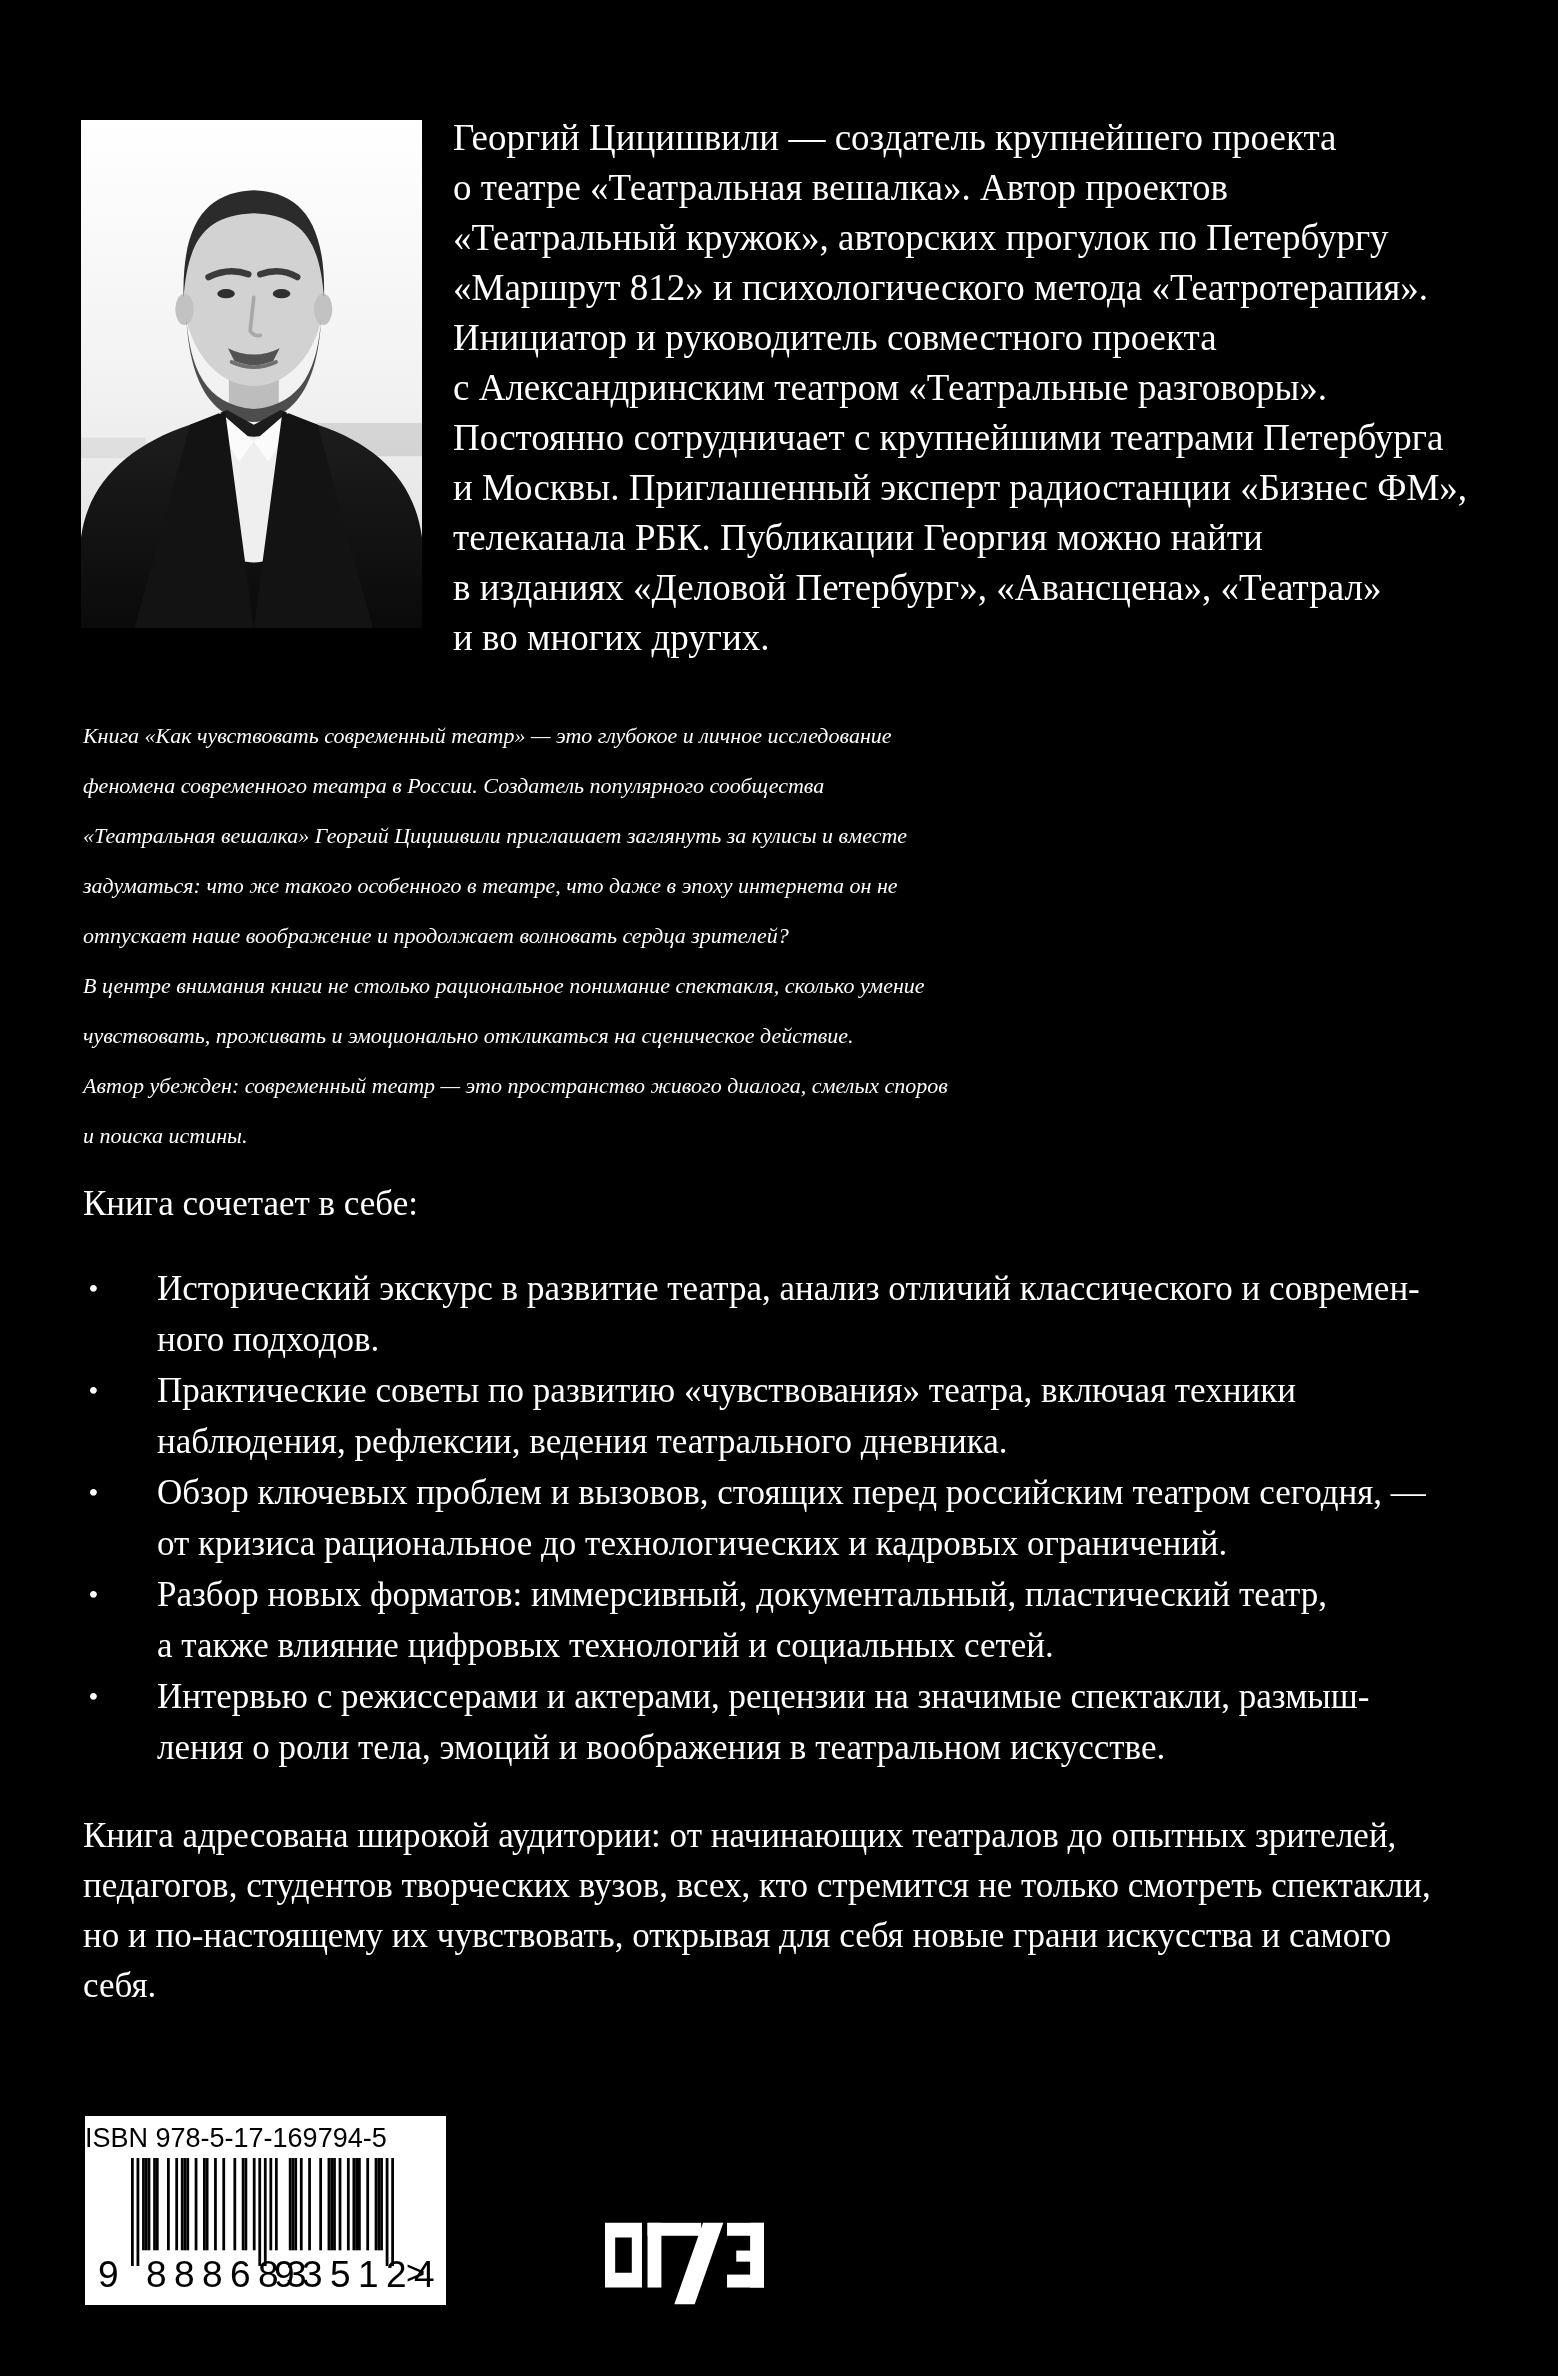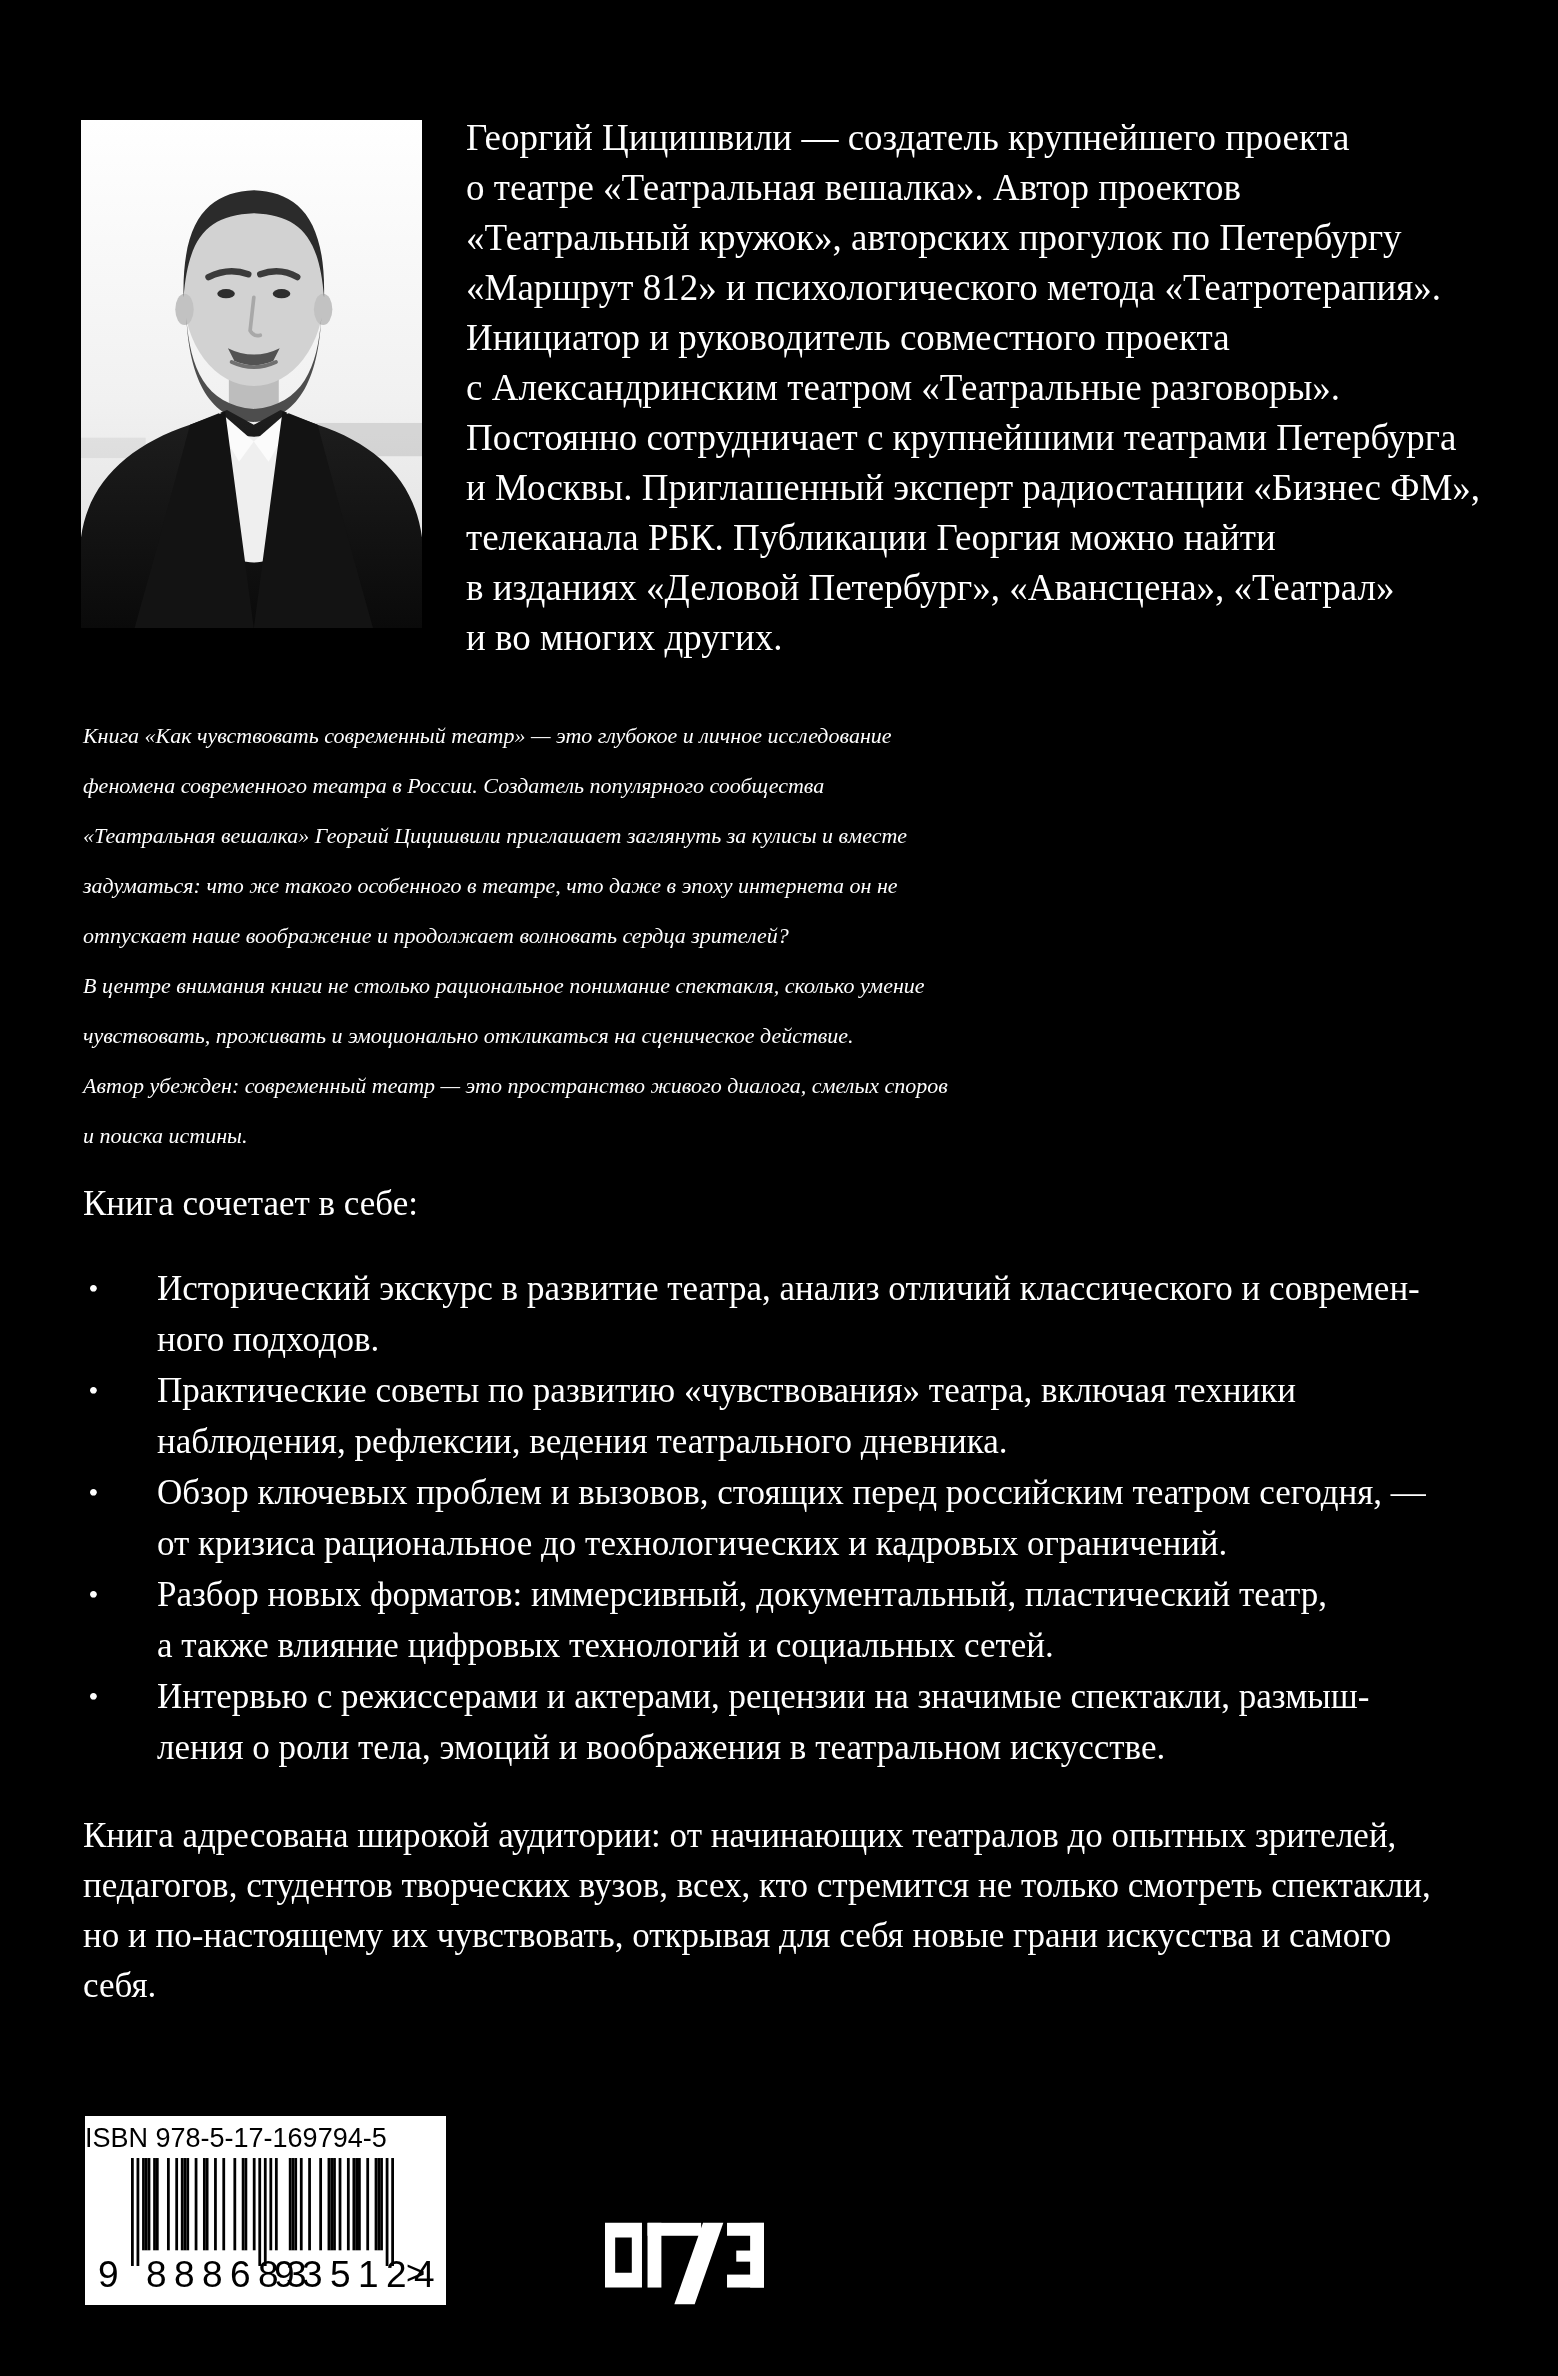--- a/index.html
+++ b/index.html
@@ -8,21 +8,21 @@
     font-family:"Liberation Serif","DejaVu Serif",serif;color:#fff;
   }
   .abs{position:absolute;}
   .lines{white-space:pre-line;}
 
   
   .photo{left:81px;top:120px;width:341px;height:508px;overflow:hidden;background:#ededed;}
   .photo svg{display:block;width:100%;height:100%;}
 
   
-  .bio{left:466px;top:113px;width:1015px;font-size:37px;line-height:50px;}
+  .bio{left:453px;top:113px;width:1015px;font-size:37px;line-height:50px;}
 
   
   .description{left:83px;top:711px;width:1444px;font-size:22px;line-height:50px;font-style:italic;}
 
   
   .features-heading{left:83px;top:1183px;width:738px;font-size:35px;line-height:42px;}
   .features{left:83px;top:1263px;width:1444px;}
   .feature-item{position:relative;padding-left:74px;font-size:35px;line-height:51px;}
   .feature-bullet{position:absolute;left:5.5px;top:0;font-size:28px;line-height:51px;}
 

